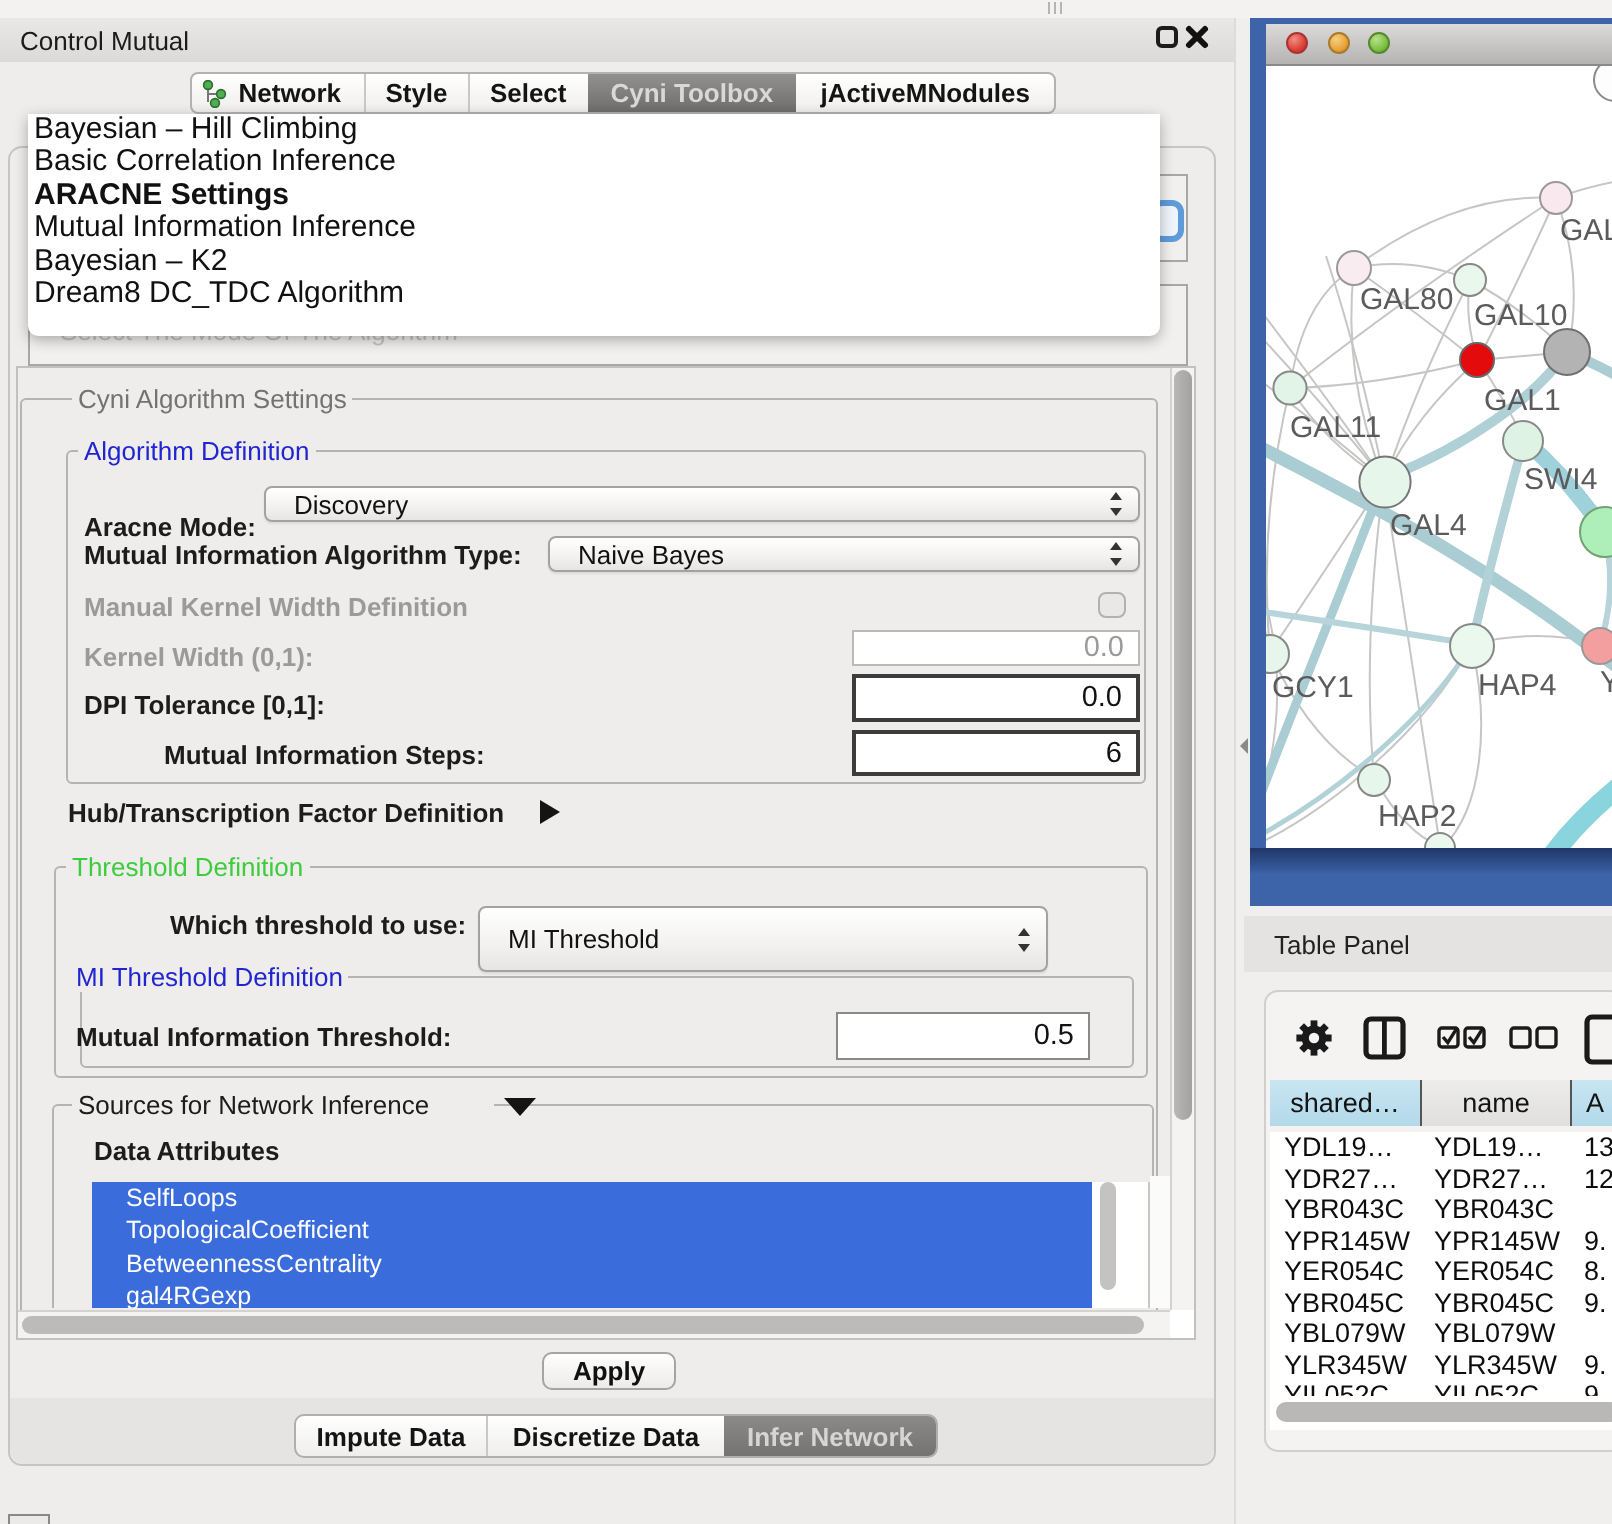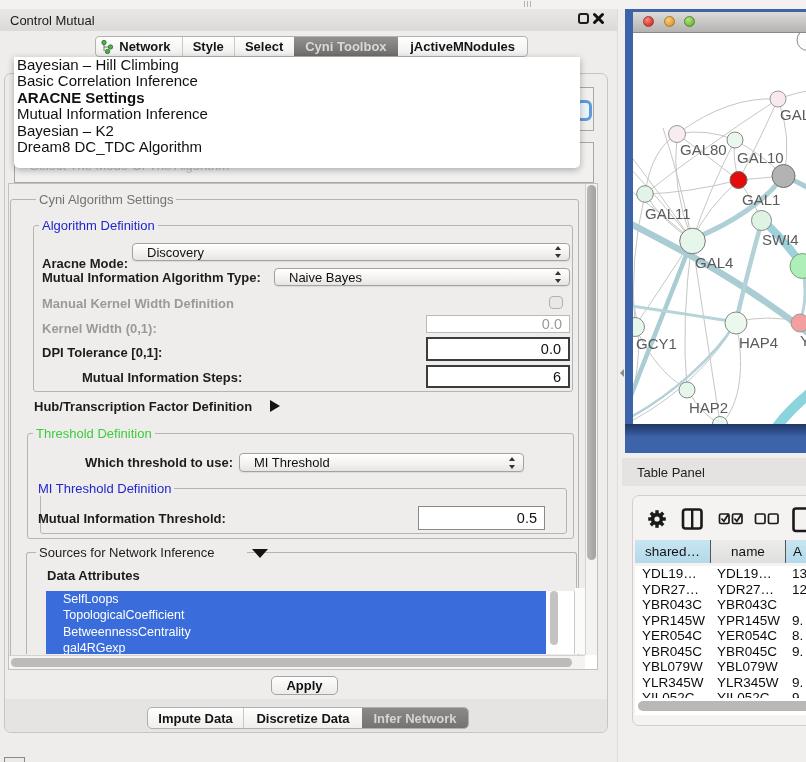--- a/index.html
+++ b/index.html
@@ -91,21 +91,21 @@
 <div class="abs lbl" style="left:42px;top:370px;margin-left:40px;">Mutual Information Steps:</div>
 <div class="field" style="left:426px;top:365px;width:144px;height:23px;border:2px solid #3c3c3c;">6</div>
 
 <div class="abs lbl" style="left:34px;top:399px;">Hub/Transcription Factor Definition</div>
 <div class="abs" style="left:270px;top:400px;width:0;height:0;border-left:10px solid #141414;border-top:6px solid transparent;border-bottom:6px solid transparent;"></div>
 
 <div class="group" style="left:27px;top:433px;width:547px;height:106px;">
   <span class="gtitle" style="left:5px;color:#3ccc3c;">Threshold Definition</span>
 </div>
 <div class="abs lbl" style="left:85px;top:455px;">Which threshold to use:</div>
-<div class="combo" style="left:239px;top:453px;width:285px;height:19px;">
+<div class="combo" style="left:239px;top:453px;width:285px;height:33px;">
     <span class="ct">MI Threshold</span>
     <span class="spin"></span>
   </div>
 
 <div class="group" style="left:40px;top:488px;width:527px;height:46px;">
   <span class="gtitle" style="left:-6px;color:#2125cf;font-size:13px;">MI Threshold Definition</span>
 </div>
 <div class="abs lbl" style="left:38px;top:511px;">Mutual Information Threshold:</div>
 <div class="field" style="left:418px;top:506px;width:127px;height:24px;border:1px solid #8a8988;">0.5</div>
 

